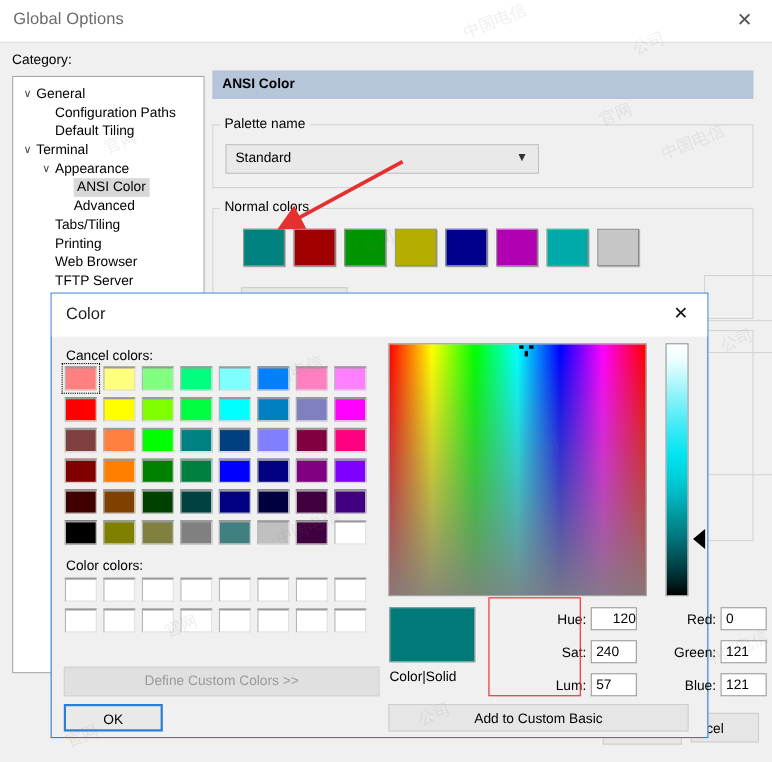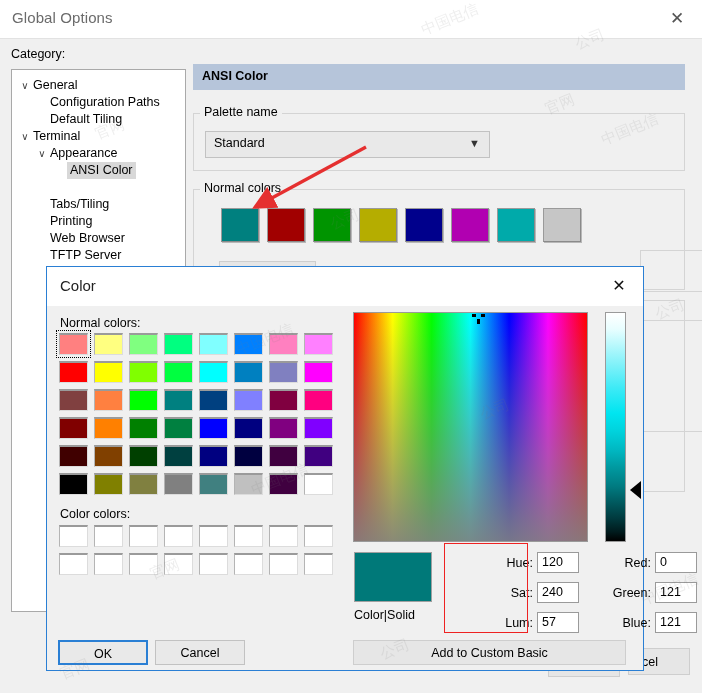--- a/index.html
+++ b/index.html
@@ -257,20 +257,23 @@
         <span class="chev" style="left: 0px;">∨</span>
         <span class="lbl" style="left: 15px;">Terminal</span>
       </div>
       <div class="tree-item" style="position: absolute; left: 6px; top: 75px; width: 165px;">
         <span class="chev" style="left: 17px;">∨</span>
         <span class="lbl" style="left: 32px;">Appearance</span>
       </div>
       <div class="tree-item sel" style="position: absolute; left: 6px; top: 92px; width: 165px;">
         <span class="lbl" style="left: 49px;">ANSI Color</span>
       </div>
+      <div class="tree-item" style="position: absolute; left: 6px; top: 109px; width: 165px;">
+        <span class="lbl" style="left: 49px;">Advanced</span>
+      </div>
       <div class="tree-item" style="position: absolute; left: 6px; top: 143px; width: 165px;">
         <span class="lbl" style="left: 32px;">Printing</span>
       </div>
       <div class="tree-item" style="position: absolute; left: 6px; top: 126px; width: 165px;">
         <span class="lbl" style="left: 32px;">Tabs/Tiling</span>
       </div>
       <div class="tree-item" style="position: absolute; left: 6px; top: 160px; width: 165px;">
         <span class="lbl" style="left: 32px;">Web Browser</span>
       </div>
       <div class="tree-item" style="position: absolute; left: 6px; top: 177px; width: 165px;">
@@ -330,21 +333,21 @@
   </svg>
 </div>
 
 <div id="colorDlg">
 
   <div id="cdTitlebar">
     <div id="cdTitle">Color</div>
     <div id="cdClose">✕</div>
   </div>
 
-  <div id="basicLbl">Normal colors:</div>
+  <div id="basicLbl">Cancel colors:</div>
   <div id="basicGrid">
       <div class="bcell sel" style="left: 0px; top: 0px; background: rgb(255, 128, 128);"></div>
       <div class="bcell" style="left: 35px; top: 0px; background: rgb(255, 255, 128);"></div>
       <div class="bcell" style="left: 70px; top: 0px; background: rgb(128, 255, 128);"></div>
       <div class="bcell" style="left: 105px; top: 0px; background: rgb(0, 255, 128);"></div>
       <div class="bcell" style="left: 140px; top: 0px; background: rgb(128, 255, 255);"></div>
       <div class="bcell" style="left: 175px; top: 0px; background: rgb(0, 128, 255);"></div>
       <div class="bcell" style="left: 210px; top: 0px; background: rgb(255, 128, 192);"></div>
       <div class="bcell" style="left: 245px; top: 0px; background: rgb(255, 128, 255);"></div>
       <div class="bcell" style="left: 0px; top: 28px; background: rgb(255, 0, 0);"></div>
@@ -402,38 +405,38 @@
       <div class="ccell" style="left: 0px; top: 28px; background: rgb(255, 255, 255);"></div>
       <div class="ccell" style="left: 35px; top: 28px; background: rgb(255, 255, 255);"></div>
       <div class="ccell" style="left: 70px; top: 28px; background: rgb(255, 255, 255);"></div>
       <div class="ccell" style="left: 105px; top: 28px; background: rgb(255, 255, 255);"></div>
       <div class="ccell" style="left: 140px; top: 28px; background: rgb(255, 255, 255);"></div>
       <div class="ccell" style="left: 175px; top: 28px; background: rgb(255, 255, 255);"></div>
       <div class="ccell" style="left: 210px; top: 28px; background: rgb(255, 255, 255);"></div>
       <div class="ccell" style="left: 245px; top: 28px; background: rgb(255, 255, 255);"></div>
     </div>
 
+  <div id="btnDefine">Define Custom Colors &gt;&gt;</div>
   <div id="btnOK">OK</div>
-  <div id="btnCancel">Cancel</div>
 
   <div id="spectrum">
     <div id="crosshair">
       <div id="crosshairStem"></div>
     </div>
   </div>
 
   <div id="lumBar"></div>
   <div id="lumArrow"></div>
 
   <div id="previewSwatch"></div>
   <div id="previewLbl">Color|Solid</div>
 
   <div class="fieldrow" style="left:0;top:285px;">
     <span class="flabel" style="left:446px;top:0;width:40px;">Hue:</span>
-    <span class="fbox" style="left:490px;top:0;">120</span>
+    <span class="fbox" style="left:490px;top:0;text-align:right;">120</span>
     <span class="flabel" style="left:556px;top:0;width:48px;">Red:</span>
     <span class="fbox" style="left:608px;top:0;">0</span>
   </div>
   <div class="fieldrow" style="left:0;top:315px;">
     <span class="flabel" style="left:446px;top:0;width:40px;">Sat:</span>
     <span class="fbox" style="left:490px;top:0;">240</span>
     <span class="flabel" style="left:548px;top:0;width:56px;">Green:</span>
     <span class="fbox" style="left:608px;top:0;">121</span>
   </div>
   <div class="fieldrow" style="left:0;top:345px;">

